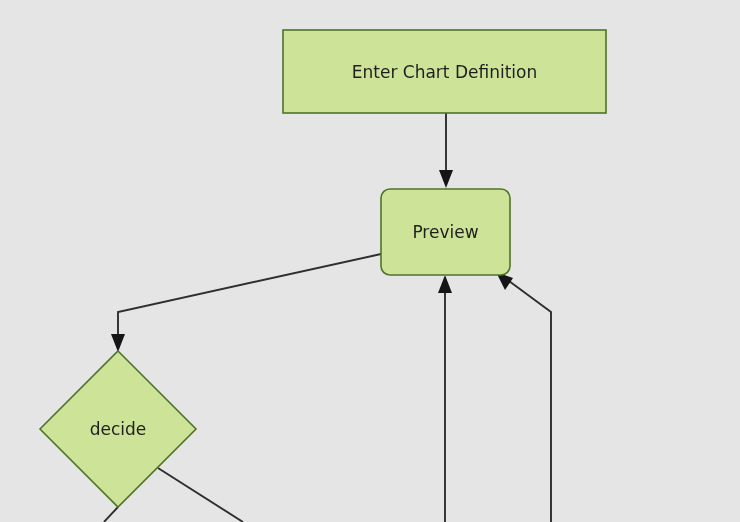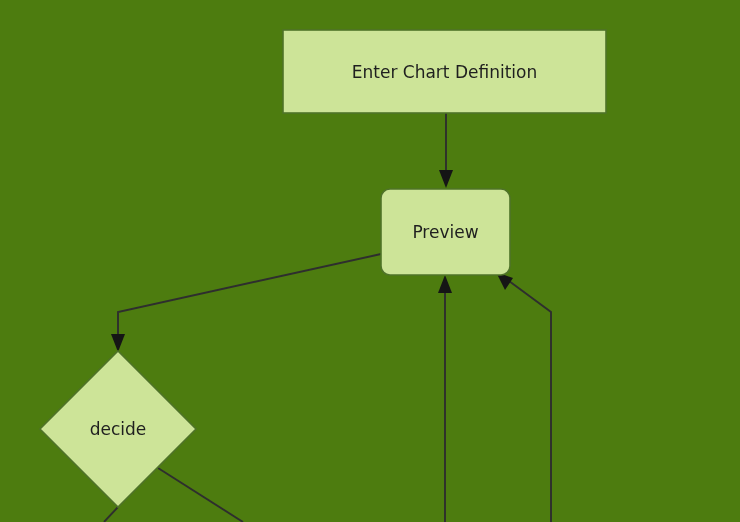--- a/index.html
+++ b/index.html
@@ -10,21 +10,21 @@
   body {
     width: 740px;
     height: 522px;
     overflow: hidden;
     font-family: "DejaVu Sans", "Liberation Sans", sans-serif;
   }
   #flowchart-root {
     position: relative;
     width: 740px;
     height: 522px;
-    background: #4d7c0f;
+    background: #e5e5e5;
   }
   svg.diagram-layer {
     position: absolute;
     left: 0;
     top: 0;
     width: 740px;
     height: 522px;
   }
   .node-shape {
     fill: #cde498;

